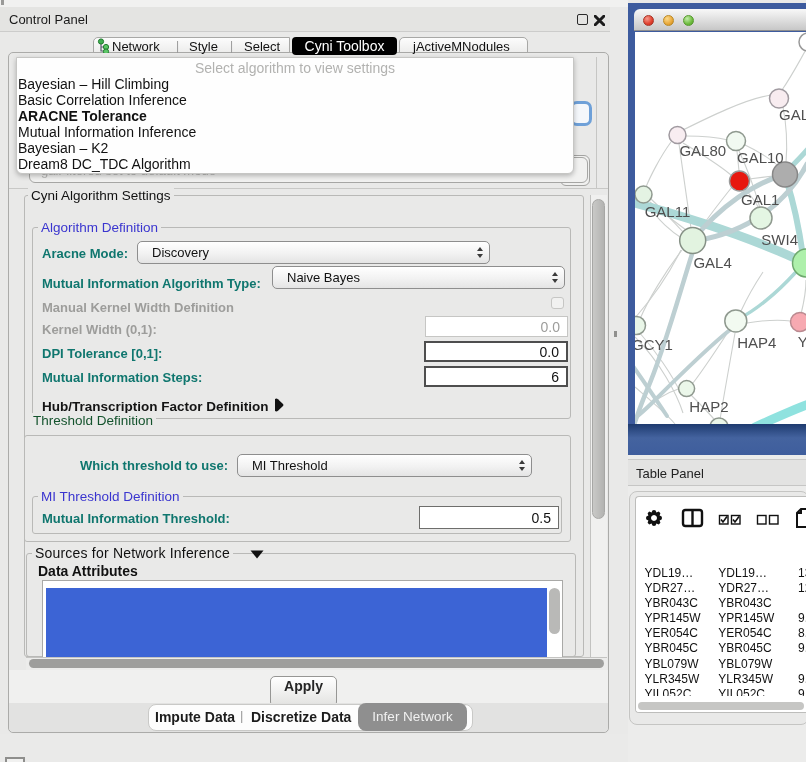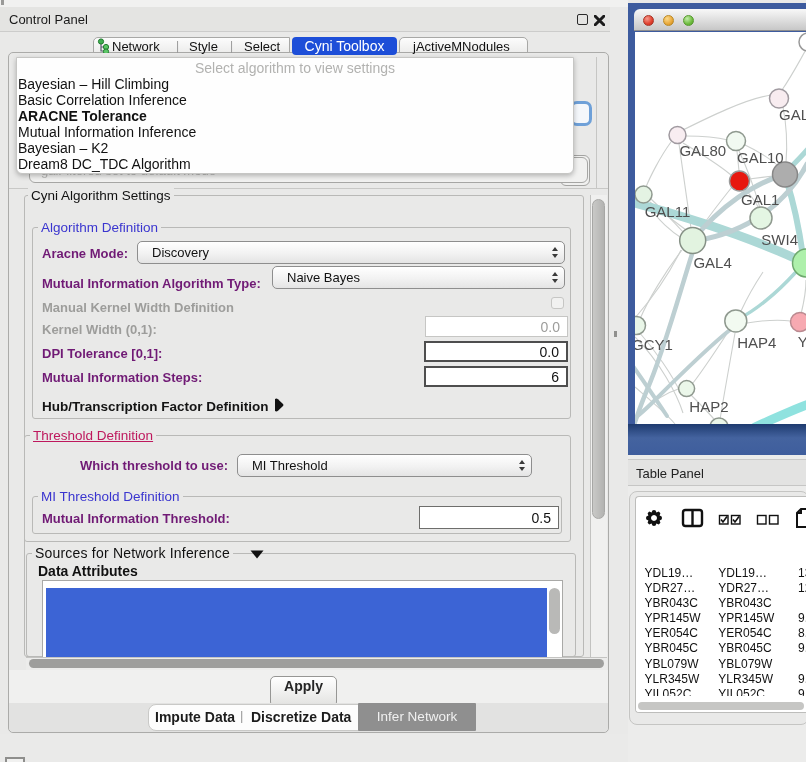--- a/index.html
+++ b/index.html
@@ -1,20 +1,20 @@
 <!DOCTYPE html>
 <html><head>
 <meta charset="utf-8">
 <style>
 * { margin:0; padding:0; box-sizing:border-box; }
 html,body { width:806px; height:762px; overflow:hidden; }
 body { font-family:"Liberation Sans", sans-serif; background:#e9e9e8; position:relative; }
 .abs { position:absolute; }
 .bold { font-weight:bold; }
-.lbl { font-size:13px; font-weight:bold; color:#701a75; }
+.lbl { font-size:13px; font-weight:bold; color:#0f766e; }
 .dis { color:#9d9d9b; }
 .combo { position:absolute; border:1px solid #8e8e8e; border-radius:5px;
   background:linear-gradient(#ffffff,#f2f2f2 55%,#e4e4e4); font-size:13px; color:#111;
   display:flex; align-items:center; padding-left:14px; }
 .combo .arr { position:absolute; right:6px; top:0; bottom:0; display:flex; flex-direction:column; justify-content:center; }
 .combo .arr span { width:0; height:0; border-left:3px solid transparent; border-right:3px solid transparent; display:block; }
 .combo .arr .up { border-bottom:4.5px solid #3a3a3a; margin-bottom:2.5px; }
 .combo .arr .dn { border-top:4.5px solid #3a3a3a; }
 .field { position:absolute; background:#fff; font-size:14px; color:#111;
   display:flex; align-items:center; justify-content:flex-end; padding-right:7px; }
@@ -43,21 +43,21 @@
  <path d="M5 4 L5 13 L8 13 M5 9 L8 9" stroke="#5a5a6e" stroke-width="1.2" fill="none"></path>
  <circle cx="5" cy="3.5" r="2.6" fill="#3fae4f" stroke="#1d7a2c" stroke-width="1"></circle>
  <circle cx="10" cy="9" r="2.6" fill="#5cc767" stroke="#1d7a2c" stroke-width="1"></circle>
  <circle cx="10" cy="13.5" r="2.6" fill="#5cc767" stroke="#1d7a2c" stroke-width="1"></circle>
 </svg>
 <div class="abs" style="left:112px;top:39px;font-size:13px;color:#111;">Network</div>
 <div class="abs" style="left:176px;top:39px;font-size:12px;color:#999;">|</div>
 <div class="abs" style="left:189px;top:39px;font-size:13px;color:#111;">Style</div>
 <div class="abs" style="left:230px;top:39px;font-size:12px;color:#999;">|</div>
 <div class="abs" style="left:244px;top:39px;font-size:13px;color:#111;">Select</div>
-<div class="abs" style="left:292px;top:37px;width:105px;height:18px;background:#1d4ed8;border-radius:4px;text-align:center;font-size:14px;color:#fff;line-height:18px;">Cyni Toolbox</div>
+<div class="abs" style="left:292px;top:37px;width:105px;height:18px;background:#000000;border-radius:4px;text-align:center;font-size:14px;color:#fff;line-height:18px;">Cyni Toolbox</div>
 <div class="abs" style="left:413px;top:39px;font-size:13px;color:#111;">jActiveMNodules</div>
 
 <div class="abs" style="left:560px;top:155px;width:30px;height:31px;border:1px solid #a3a3a1;border-radius:6px;background:#f0f0ef;"></div>
 <div class="abs" style="left:570px;top:101px;width:22px;height:25px;border:3px solid #6ea0d8;border-radius:7px;background:#f4f7fb;"></div>
 <div class="abs" style="left:596px;top:57px;width:1px;height:132px;background:#c6c6c4;"></div>
 
 <div class="abs" style="left:29px;top:157px;width:559px;height:26px;border:1px solid #a6a6a4;border-radius:6px;background:#f1f1f0;overflow:hidden;">
     <div style="position:absolute;left:11px;top:5px;font-size:13px;color:#b9b9b7;">galFiltered set to default mode</div>
   </div>
 <div class="abs" style="left:9px;top:188px;width:599px;height:1px;background:#c8c8c6;"></div>
@@ -76,21 +76,21 @@
 <div class="abs" style="left:590px;top:195px;width:17px;height:462px;background:#f0f0ef;border-left:1px solid #c2c2c0;"></div>
 <div class="abs" style="left:592px;top:199px;width:13px;height:320px;background:linear-gradient(90deg,#c9c9c7,#b3b3b1);border:1px solid #a7a7a5;border-radius:7px;"></div>
 
 <div class="group" style="left:24px;top:195px;width:560px;height:462px;"></div>
 <div class="gtitle" style="left:28px;top:188px;color:#111;">Cyni Algorithm Settings</div>
 
 <div class="group" style="left:32px;top:227px;width:539px;height:192px;"></div>
 <div class="gtitle" style="left:38px;top:220px;color:#3a35cf;">Algorithm Definition</div>
 
 <div class="lbl abs" style="left:42px;top:246px;">Aracne Mode:</div>
-<div class="combo" style="left:137px;top:241px;width:428px;height:23px;text-align:right;">Discovery<span class="arr">
+<div class="combo" style="left:137px;top:241px;width:353px;height:23px;text-align:right;">Discovery<span class="arr">
       <span class="up"></span>
       <span class="dn"></span>
     </span></div>
 
 <div class="lbl abs" style="left:42px;top:276px;">Mutual Information Algorithm Type:</div>
 <div class="combo" style="left:272px;top:266px;width:293px;height:23px;">Naive Bayes<span class="arr">
       <span class="up"></span>
       <span class="dn"></span>
     </span></div>
 
@@ -105,21 +105,21 @@
 
 <div class="lbl abs" style="left:42px;top:370px;">Mutual Information Steps:</div>
 <div class="field" style="left:424px;top:366px;width:144px;height:21px;border:2px solid #4e4e4e;">6</div>
 
 <div class="abs" style="left:42px;top:399px;font-size:13.5px;font-weight:bold;color:#141414;">Hub/Transcription Factor Definition</div>
 <svg class="abs" style="left:273px;top:397px;" width="12" height="16" viewBox="0 0 12 16">
     <path d="M2 2 Q3.5 1 5 2.2 L10 7 Q11 8 10 9 L5 13.8 Q3.5 15 2 14 Z" fill="#111"></path>
   </svg>
 
 <div class="group" style="left:24px;top:435px;width:547px;height:107px;"></div>
-<div class="gtitle" style="left:30px;top:428px;color:#be185d;text-decoration:underline;">Threshold Definition</div>
+<div class="gtitle" style="left:30px;top:413px;color:#14532d;">Threshold Definition</div>
 
 <div class="lbl abs" style="left:80px;top:458px;">Which threshold to use:</div>
 <div class="combo" style="left:237px;top:454px;width:295px;height:23px;">MI Threshold<span class="arr">
       <span class="up"></span>
       <span class="dn"></span>
     </span></div>
 
 <div class="group" style="left:32px;top:496px;width:530px;height:38px;"></div>
 <div class="gtitle" style="left:38px;top:489px;color:#3a35cf;">MI Threshold Definition</div>
 <div class="lbl abs" style="left:42px;top:511px;">Mutual Information Threshold:</div>
@@ -142,21 +142,21 @@
 <div class="abs" style="left:29px;top:659px;width:575px;height:9px;background:#9e9e9c;border-radius:5px;"></div>
 
 <div class="abs" style="left:9px;top:670px;width:599px;height:33px;background:#f0f0ef;"></div>
 <div class="abs" style="left:270px;top:676px;width:67px;height:31px;background:linear-gradient(#ffffff,#e2e2e0);border:1px solid #969694;border-radius:5px;text-align:center;font-size:14px;font-weight:600;color:#262626;line-height:18px;">Apply</div>
 
 <div class="abs" style="left:9px;top:703px;width:599px;height:29px;background:#e2e2e1;border-radius:0 0 5px 5px;"></div>
 <div class="abs" style="left:148px;top:704px;width:325px;height:27px;background:#fdfdfd;border:1px solid #c9c9c7;border-radius:8px;"></div>
 <div class="abs" style="left:155px;top:709px;font-size:14px;font-weight:bold;color:#1c1c1c;">Impute Data</div>
 <div class="abs" style="left:240px;top:708px;font-size:13px;color:#999;">|</div>
 <div class="abs" style="left:251px;top:709px;font-size:14px;font-weight:bold;color:#1c1c1c;">Discretize Data</div>
-<div class="abs" style="left:358px;top:703px;width:118px;height:28px;background:#8f8f8f;border-radius:1px;text-align:center;font-size:13.5px;color:#f0f0f0;line-height:28px;">Infer Network</div>
+<div class="abs" style="left:358px;top:703px;width:109px;height:28px;background:#8f8f8f;border-radius:8px;text-align:center;font-size:13.5px;color:#f0f0f0;line-height:28px;">Infer Network</div>
 
 <div class="abs" style="left:0;top:734px;width:628px;height:28px;background:#eaeae9;"></div>
 <div class="abs" style="left:4.5px;top:757px;width:20px;height:8px;background:#f1f1f0;border:2px solid #8e8e8c;border-bottom:none;"></div>
 
 <div class="abs" style="left:614px;top:331px;width:3px;height:6px;background:#90908e;"></div>
 
 <div class="abs" style="left:628px;top:3px;width:178px;height:452px;background:#3d5b9e;"></div>
 <div class="abs" style="left:628px;top:424px;width:178px;height:31px;background:linear-gradient(#1e3b6f,#44639f 45%,#3f5e9d);"></div>
 
 <div class="abs" style="left:634px;top:9px;width:172px;height:22px;background:linear-gradient(#f8f8f8,#c7c7c7);border-bottom:1px solid #8e8e8e;border-radius:6px 0 0 0;"></div>

